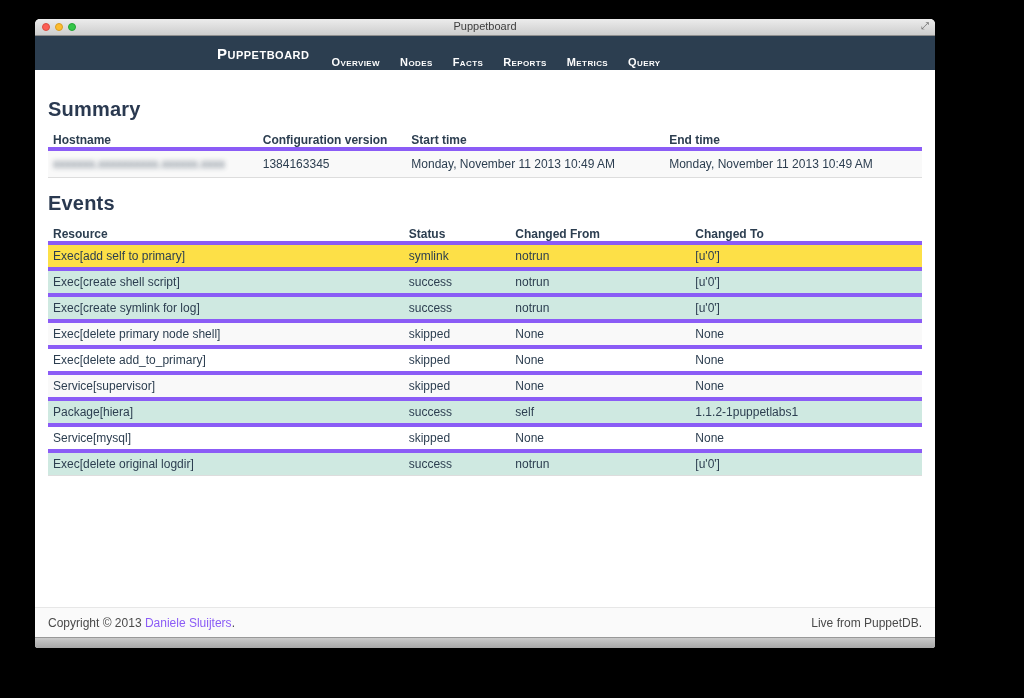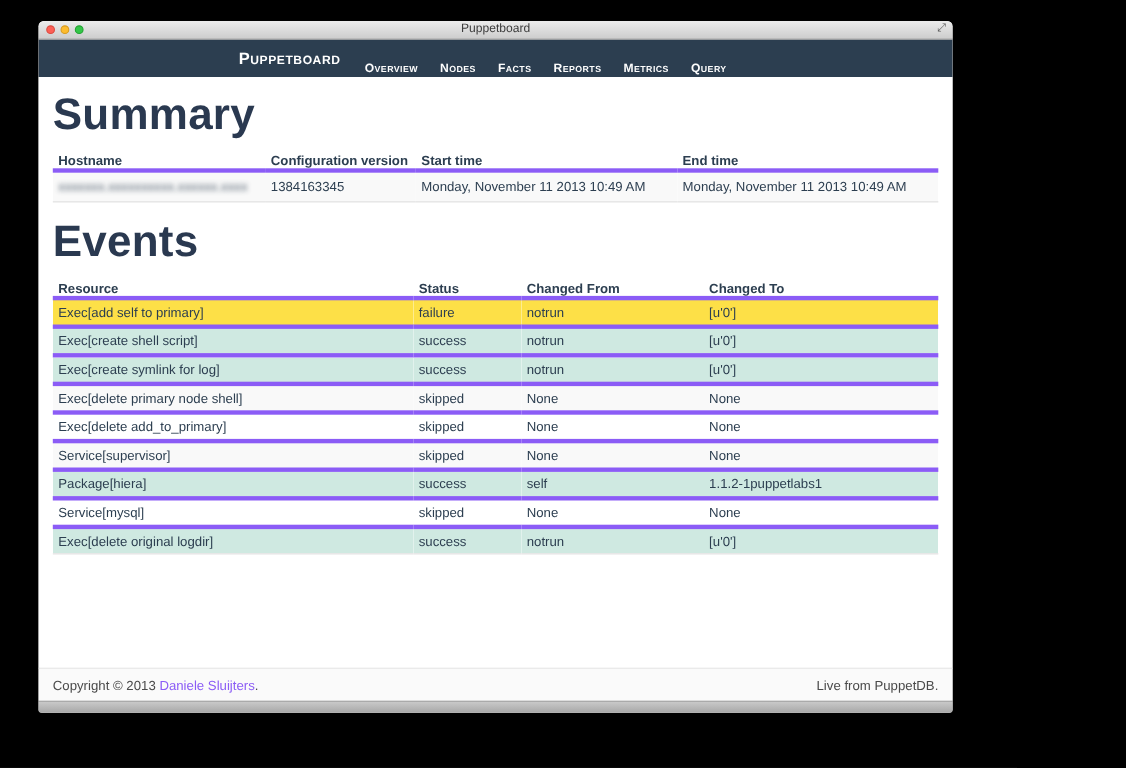--- a/index.html
+++ b/index.html
@@ -1,20 +1,20 @@
 <!DOCTYPE html>
 <html><head>
 <meta charset="utf-8">
 <style>
   * { margin: 0; padding: 0; box-sizing: border-box; }
   html, body { width: 1024px; height: 698px; background: #000; overflow: hidden;
     font-family: "Liberation Sans", sans-serif; }
 
   .mac-window {
-    position: absolute; left: 35px; top: 19px; width: 831px; height: 629px;
+    position: absolute; left: 35px; top: 19px; width: 900px; height: 629px;
     display: flex; flex-direction: column;
     border-radius: 5px 5px 3px 3px;
     box-shadow: 0 12px 34px rgba(0,0,0,0.75);
     overflow: hidden;
     background: #fff;
   }
 
   
   .titlebar {
     height: 17px; flex: 0 0 17px; position: relative;
@@ -47,22 +47,22 @@
   .nav-items { display: flex; list-style: none; margin-left: 12px; }
   .nav-items li {
     font-variant: small-caps; font-size: 11px; font-weight: 600;
     letter-spacing: 0.4px; color: #fdfdfd; padding: 0 10px; cursor: pointer;
     white-space: nowrap; line-height: 34px; margin-top: 18px;
   }
 
   
   .content { flex: 1 1 auto; background: #fff; padding: 6px 13px 0 13px; overflow: hidden; }
   h1.section-heading {
-    font-size: 40px; font-weight: bold; color: #2a3950; line-height: 1.1;
-    margin: 6px 0 8px 0; letter-spacing: 0.2px;
+    font-size: 20px; font-weight: bold; color: #2a3950; line-height: 1.1;
+    margin: 22px 0 8px 0; letter-spacing: 0.2px;
   }
   h1.events-heading { margin-top: 14px; }
 
   table { width: 100%; border-collapse: collapse; table-layout: fixed; }
   th {
     text-align: left; font-size: 12px; font-weight: bold; color: #2c3e50;
     padding: 5px 5px 0 5px; border-bottom: 2px solid #ddd; white-space: nowrap;
   }
   td {
     font-size: 12px; color: #2c3e50; padding: 4px 5px;
@@ -163,21 +163,21 @@
         <tr>
           <th>Resource</th>
           <th>Status</th>
           <th>Changed From</th>
           <th>Changed To</th>
         </tr>
       </thead>
       <tbody>
         <tr class="rs-failure">
           <td>Exec[add self to primary]</td>
-          <td>failure</td>
+          <td>symlink</td>
           <td>notrun</td>
           <td>[u'0']</td>
         </tr>
         <tr class="rs-success">
           <td>Exec[create shell script]</td>
           <td>success</td>
           <td>notrun</td>
           <td>[u'0']</td>
         </tr>
         <tr class="rs-success">

